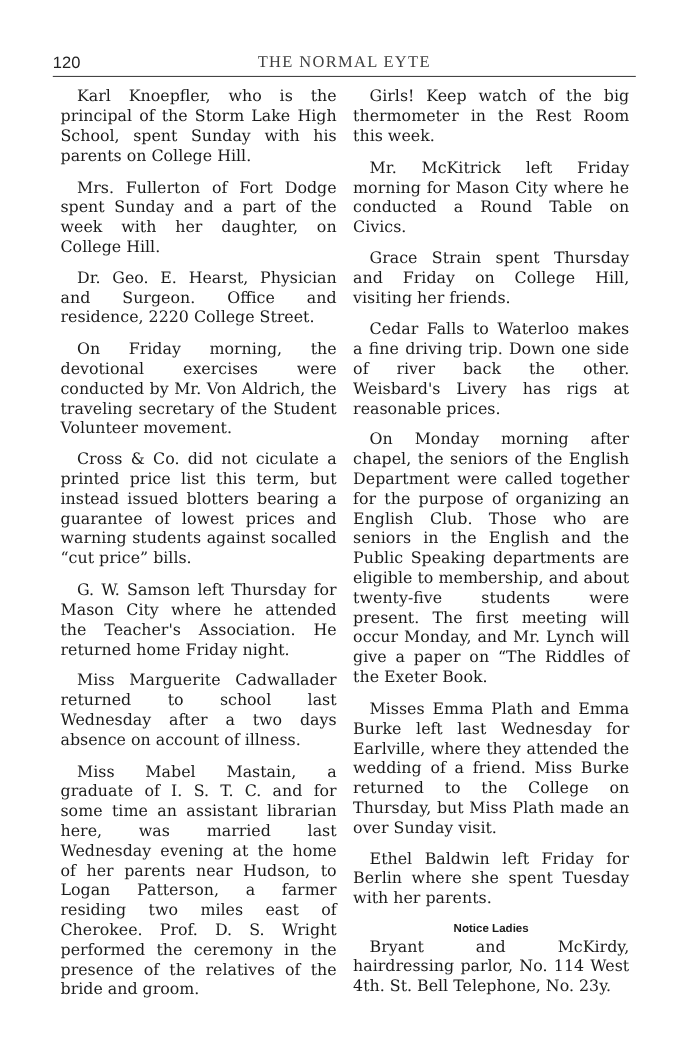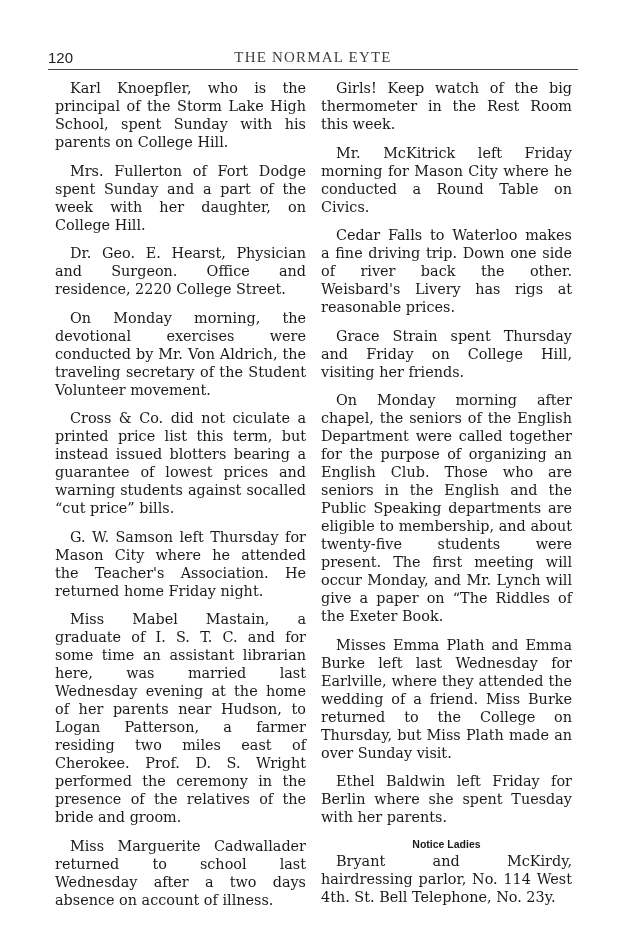--- a/index.html
+++ b/index.html
@@ -80,30 +80,30 @@
 <div class="page-header">
   <span class="page-number">120</span>
   <div class="running-title">THE NORMAL EYTE</div>
 </div>
 <div class="header-rule"></div>
 
 <div class="column col-left">
   <p class="item">Karl Knoepfler, who is the principal of the Storm Lake High School, spent Sunday with his parents on College Hill.</p>
   <p class="item">Mrs. Fullerton of Fort Dodge spent Sunday and a part of the week with her daughter, on College Hill.</p>
   <p class="item">Dr. Geo. E. Hearst, Physician and Surgeon. Office and residence, 2220 College Street.</p>
-  <p class="item">On Monday morning, the devotional exercises were conducted by Mr. Von Aldrich, the traveling secretary of the Student Volunteer movement.</p>
+  <p class="item">On Friday morning, the devotional exercises were conducted by Mr. Von Aldrich, the traveling secretary of the Student Volunteer movement.</p>
   <p class="item">Cross &amp; Co. did not ciculate a printed price list this term, but instead issued blotters bearing a guarantee of lowest prices and warning students against socalled “cut price” bills.</p>
   <p class="item">G. W. Samson left Thursday for Mason City where he attended the Teacher's Association. He returned home Friday night.</p>
+  <p class="item">Miss Marguerite Cadwallader returned to school last Wednesday after a two days absence on account of illness.</p>
   <p class="item">Miss Mabel Mastain, a graduate of I. S. T. C. and for some time an assistant librarian here, was married last Wednesday evening at the home of her parents near Hudson, to Logan Patterson, a farmer residing two miles east of Cherokee. Prof. D. S. Wright performed the ceremony in the presence of the relatives of the bride and groom.</p>
-  <p class="item">Miss Marguerite Cadwallader returned to school last Wednesday after a two days absence on account of illness.</p>
 </div>
 
 <div class="column col-right">
   <p class="item">Girls! Keep watch of the big thermometer in the Rest Room this week.</p>
   <p class="item">Mr. McKitrick left Friday morning for Mason City where he conducted a Round Table on Civics.</p>
+  <p class="item">Grace Strain spent Thursday and Friday on College Hill, visiting her friends.</p>
   <p class="item">Cedar Falls to Waterloo makes a fine driving trip. Down one side of river back the other. Weisbard's Livery has rigs at reasonable prices.</p>
-  <p class="item">Grace Strain spent Thursday and Friday on College Hill, visiting her friends.</p>
   <p class="item">On Monday morning after chapel, the seniors of the English Department were called together for the purpose of organizing an English Club. Those who are seniors in the English and the Public Speaking departments are eligible to membership, and about twenty-five students were present. The first meeting will occur Monday, and Mr. Lynch will give a paper on “The Riddles of the Exeter Book.</p>
   <p class="item">Misses Emma Plath and Emma Burke left last Wednesday for Earlville, where they attended the wedding of a friend. Miss Burke returned to the College on Thursday, but Miss Plath made an over Sunday visit.</p>
   <p class="item">Ethel Baldwin left Friday for Berlin where she spent Tuesday with her parents.</p>
   <div class="notice-heading">Notice Ladies</div>
   <p class="item">Bryant and McKirdy, hairdressing parlor, No. 114 West 4th. St. Bell Telephone, No. 23y.</p>
 </div>
 
 </body></html>

